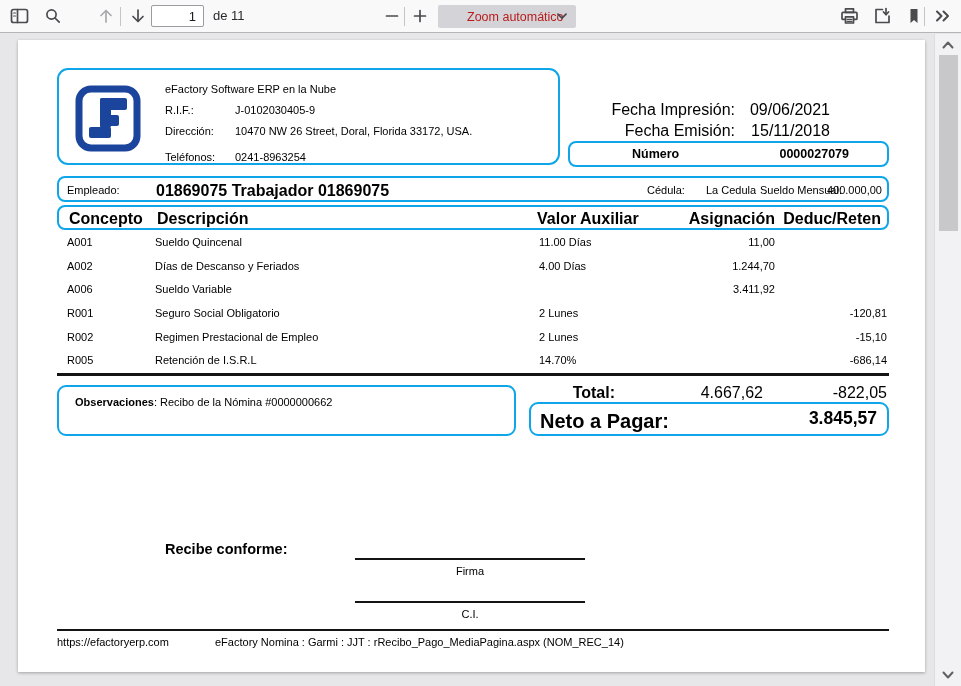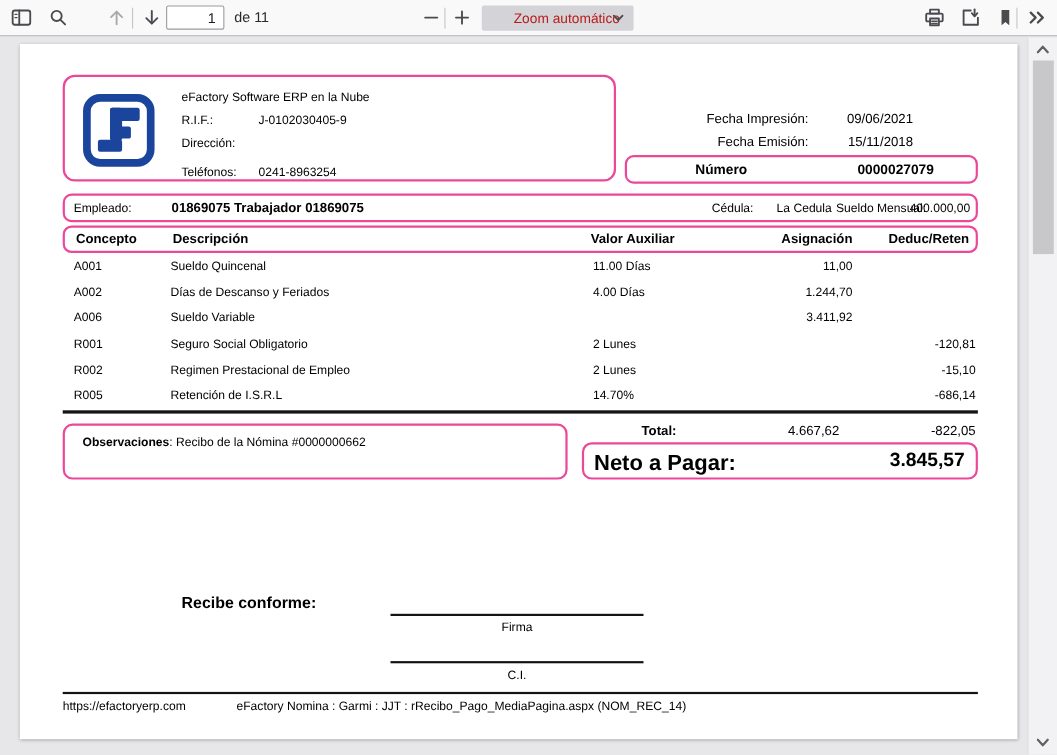--- a/index.html
+++ b/index.html
@@ -34,23 +34,23 @@
   .sb-arrow { position:absolute; left:5px; width:16px; height:14px; display:flex;
     align-items:center; justify-content:center; cursor:pointer; }
   .sb-thumb { position:absolute; left:4px; top:21px; width:19px; height:176px;
     background:#c8c8cb; cursor:pointer; }
 
   
   .page { position:absolute; left:18px; top:6px; width:907px; height:632px;
     background:#fff; box-shadow:0 1px 3px rgba(0,0,0,.30); color:#000; }
   .abs { position:absolute; white-space:nowrap; }
   .t11 { font-size:11px; }
-  .t12 { font-size:12px; }
+  .t12 { font-size:16px; }
   .bold { font-weight:bold; }
-  .box { position:absolute; border:2px solid #ec4899; border-radius:9px; }
+  .box { position:absolute; border:2px solid #0ea5e9; border-radius:9px; }
   .rule { position:absolute; background:#141414; }
   .doc-title { font-size:19px; font-weight:bold; letter-spacing:.2px; text-align:center; }
   .neto-label { font-size:20px; font-weight:bold; }
   .neto-value { font-size:17.5px; font-weight:bold; }
   .sig-caption { width:230px; text-align:center; }
 </style>
 </head>
 <body>
 
 <div class="toolbar">
@@ -146,20 +146,21 @@
       <rect x="4" y="4" width="58" height="59" rx="12" fill="none" stroke="#1b449c" stroke-width="7"></rect>
       <rect x="25" y="13" width="27" height="12" rx="2" fill="#1b449c"></rect>
       <rect x="25" y="13" width="11" height="30" rx="2" fill="#1b449c"></rect>
       <rect x="25" y="30" width="19" height="11" rx="2" fill="#1b449c"></rect>
       <rect x="14" y="42" width="22" height="11" rx="2" fill="#1b449c"></rect>
     </svg>
     <span class="abs t11" style="left:147px;top:43px;">eFactory Software ERP en la Nube</span>
     <span class="abs t11" style="left:147px;top:64px;">R.I.F.:</span>
     <span class="abs t11" style="left:217px;top:64px;">J-0102030405-9</span>
     <span class="abs t11" style="left:147px;top:85px;">Dirección:</span>
+    <span class="abs t11" style="left:217px;top:85px;">10470 NW 26 Street, Doral, Florida 33172, USA.</span>
     <span class="abs t11" style="left:147px;top:111px;">Teléfonos:</span>
     <span class="abs t11" style="left:217px;top:111px;">0241-8963254</span>
 
     <span class="abs t12" style="right:190px;top:61px;">Fecha Impresión:</span>
     <span class="abs t12" style="right:95px;top:61px;">09/06/2021</span>
     <span class="abs t12" style="right:190px;top:82px;">Fecha Emisión:</span>
     <span class="abs t12" style="right:95px;top:82px;">15/11/2018</span>
 
     <div class="box" style="left:550px;top:101px;width:321px;height:26px;border-radius:8px;">
       <span class="abs bold" style="left:62px;top:4px;font-size:12.5px;">Número</span>

